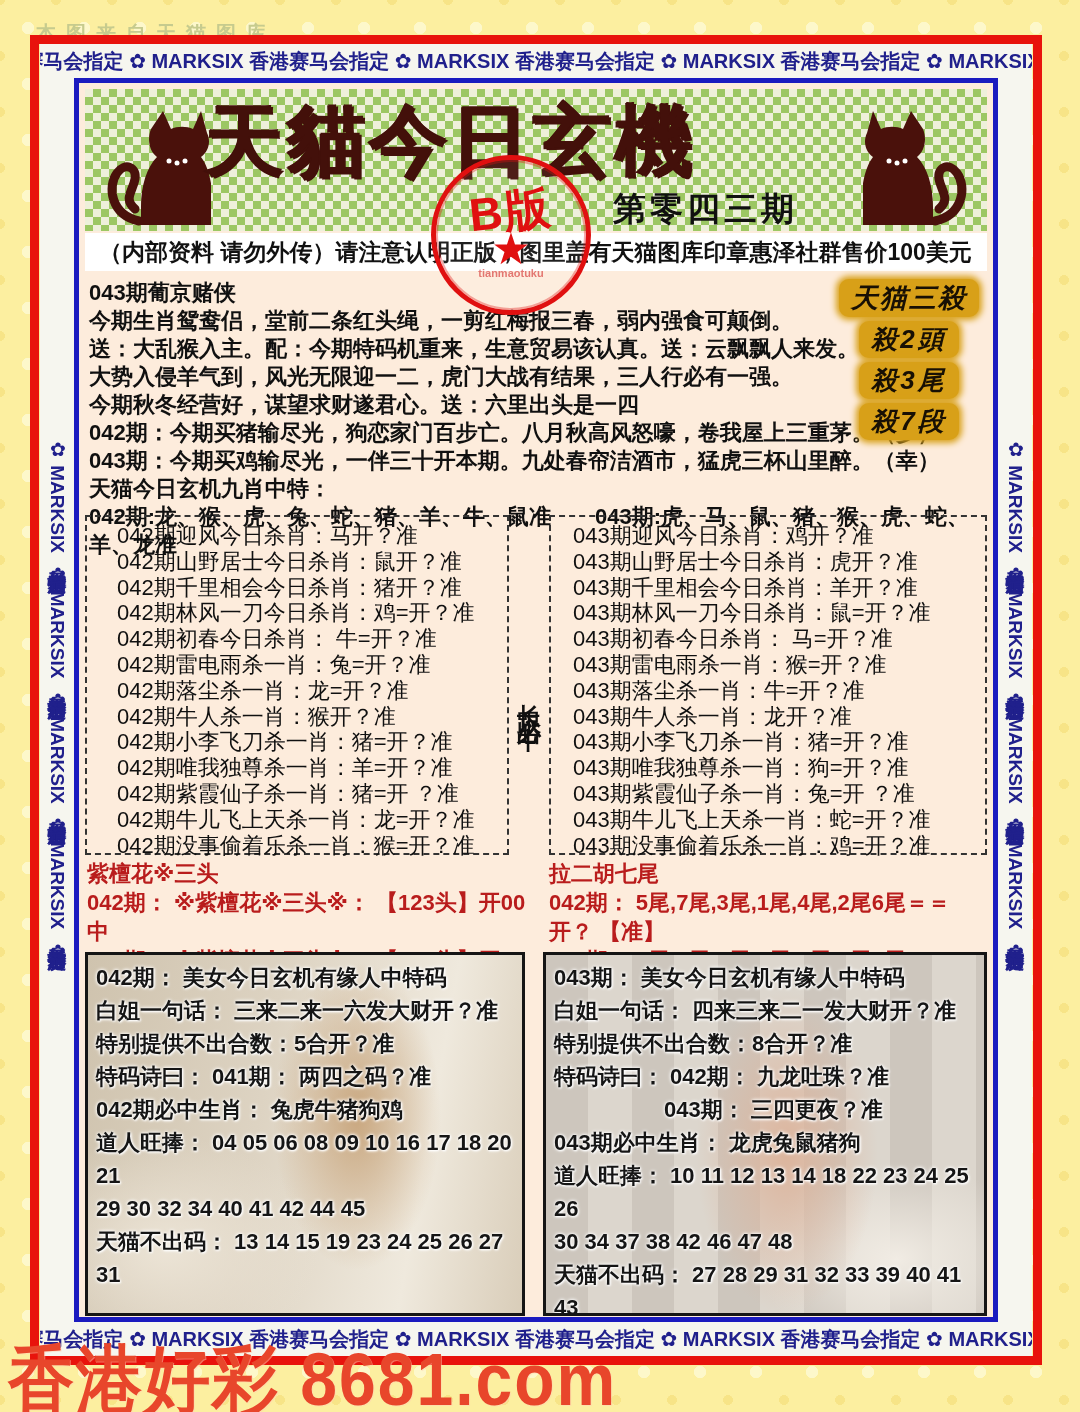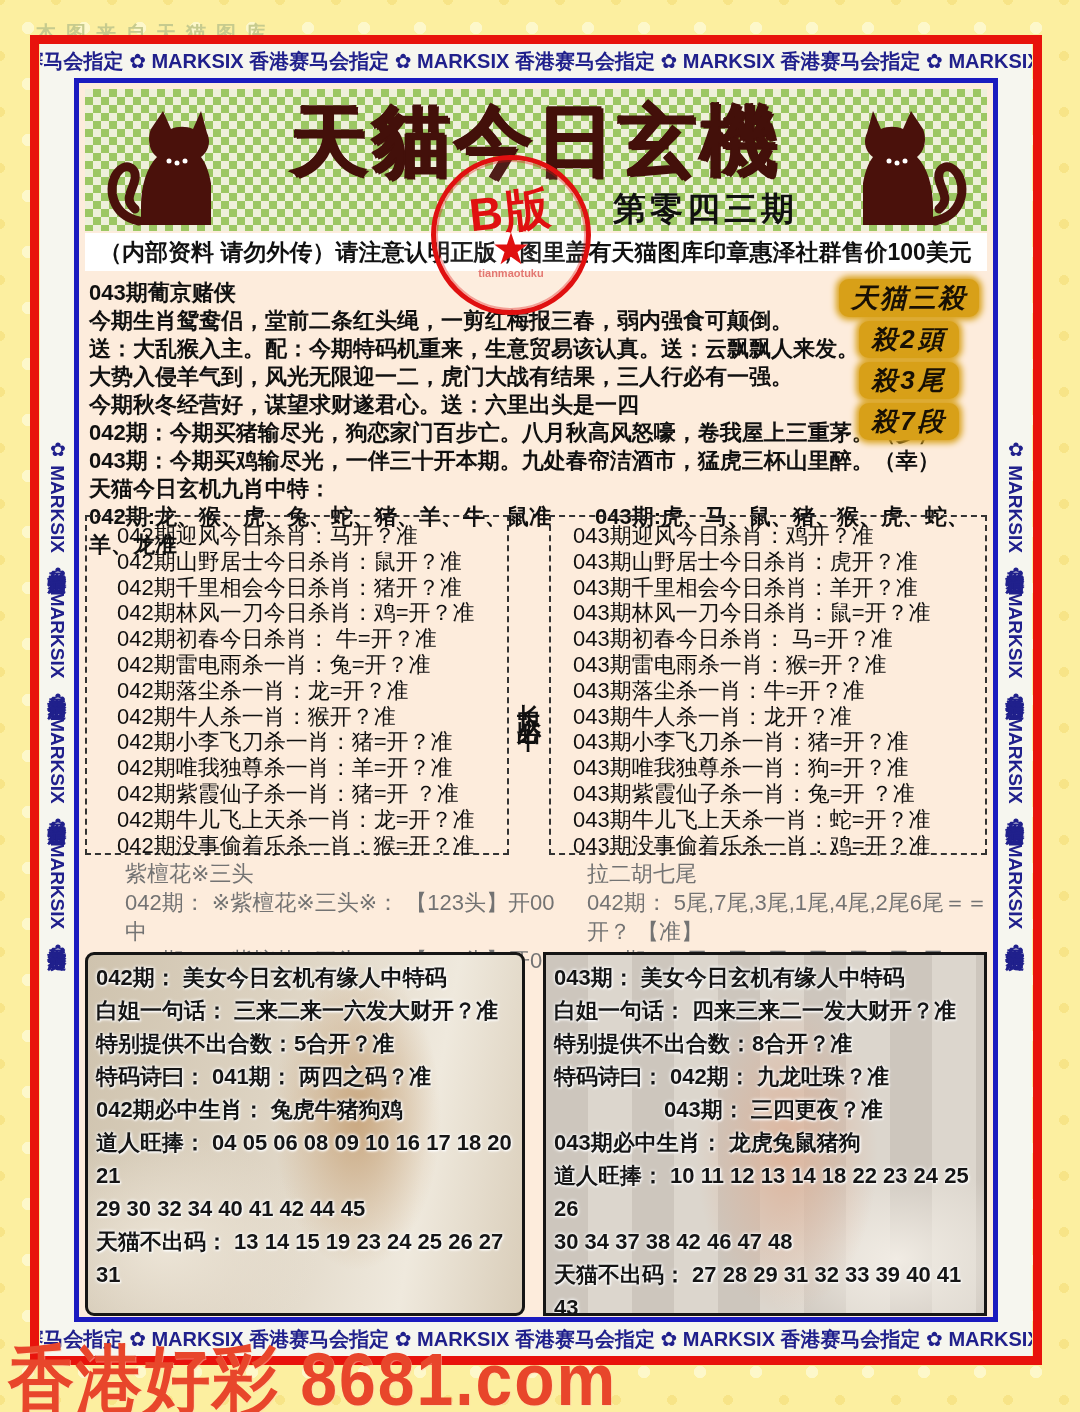--- a/index.html
+++ b/index.html
@@ -18,21 +18,21 @@
   .band-v{top:78px;width:34px;height:1244px;font-size:19px;}
   .band-left{left:40px;} .band-right{left:998px;}
   .band-v span{writing-mode:vertical-rl;}
   .content{position:absolute;left:74px;top:78px;width:924px;height:1244px;border:5px solid #1b1bbf;box-sizing:border-box;background:#fdecdc;}
   
   .header-box{position:absolute;left:6px;top:6px;width:902px;height:142px;
     background-color:#eef0da;
     background-image:linear-gradient(45deg,#9cc763 25%,transparent 25%,transparent 75%,#9cc763 75%),
                      linear-gradient(45deg,#9cc763 25%,transparent 25%,transparent 75%,#9cc763 75%);
     background-size:16px 16px;background-position:0 0,8px 8px;}
-  .main-title{position:absolute;left:120px;right:120px;top:0px;text-align:center;color:#43100a;
+  .main-title{position:absolute;left:120px;right:120px;top:0px;text-align:left;color:#43100a;
     font-size:78px;font-weight:900;letter-spacing:4px;font-family:"Liberation Serif","DejaVu Serif",serif;
     text-shadow:2px 2px 0 #43100a,-1px 1px 0 #43100a;}
   .issue-no{position:absolute;left:528px;top:98px;font-size:33px;font-weight:900;color:#101010;letter-spacing:4px;}
   .cat{position:absolute;top:14px;width:110px;height:126px;}
   .cat-left{left:16px;} .cat-right{right:14px;transform:scaleX(-1);}
   .stamp{position:absolute;left:352px;top:72px;width:150px;height:150px;border:5px solid #e01010;border-radius:50%;
     z-index:6;display:flex;flex-direction:column;align-items:center;justify-content:center;
     box-shadow:inset 0 0 0 2px rgba(224,16,16,.35);background:rgba(255,255,255,.06);}
   .stamp-b{color:#e01010;font-size:46px;font-weight:900;transform:rotate(-6deg);letter-spacing:2px;line-height:40px;}
   .stamp-star{color:#e01010;font-size:44px;line-height:36px;}
@@ -51,32 +51,32 @@
   .sansha .i{font-size:26px;letter-spacing:3px;}
   
   .kill-box{position:absolute;top:432px;height:340px;border:2px dashed #333;box-sizing:border-box;
     font-size:22px;font-weight:normal;color:#101010;line-height:25.8px;padding:6px 0 0 30px;}
   .kill-left{left:6px;width:424px;}
   .kill-right{left:470px;width:438px;padding-left:22px;}
   .kill-mid{position:absolute;left:432px;top:552px;width:36px;height:130px;display:flex;align-items:center;justify-content:center;
     font-size:24px;font-weight:900;color:#101010;}
   .kill-mid span{writing-mode:vertical-rl;letter-spacing:8px;}
   
-  .ht{position:absolute;top:776px;font-size:22px;font-weight:normal;color:#737373;line-height:29px;margin-left:38px;}
+  .ht{position:absolute;top:776px;font-size:22px;font-weight:bold;color:#b91c1c;line-height:29px;}
   .ht-left{left:8px;width:450px;}
   .ht-right{left:470px;width:440px;}
   
   .photo{position:absolute;top:869px;height:364px;border:3px solid #151515;box-sizing:border-box;
     font-size:22px;font-weight:bold;color:#151515;line-height:33px;padding:6px 8px;overflow:hidden;}
   .photo div{text-shadow:0 0 3px #fff,0 0 4px #fff,1px 1px 2px #fff;}
   .photo-left{left:6px;width:440px;
     background:
       radial-gradient(ellipse 120px 220px at 62% 45%,#c9a77f 0%,rgba(201,167,127,0) 70%),
       radial-gradient(ellipse 220px 160px at 18% 82%,#ece4d6 0%,rgba(236,228,214,0) 70%),
-      linear-gradient(100deg,#cfc3ae 0%,#ddd3c2 40%,#efe9dd 75%,#d9cdb9 100%); border-radius: 9px;}
+      linear-gradient(100deg,#cfc3ae 0%,#ddd3c2 40%,#efe9dd 75%,#d9cdb9 100%);}
   .photo-right{left:464px;width:444px;
     background:
       radial-gradient(ellipse 130px 230px at 55% 55%,#dcb49c 0%,rgba(220,180,156,0) 70%),
       radial-gradient(ellipse 200px 140px at 80% 85%,#f1ece4 0%,rgba(241,236,228,0) 70%),
       repeating-linear-gradient(90deg,#cdc6bd 0 42px,#dcd6cd 42px 86px);}
   
   .watermark{position:absolute;left:8px;top:1330px;z-index:10;color:#e8462b;font-size:66px;font-weight:900;
     letter-spacing:2px;transform:scaleY(1.12);transform-origin:top left;white-space:nowrap;
     text-shadow:1px 1px 0 rgba(255,210,180,.5);}
 </style>

